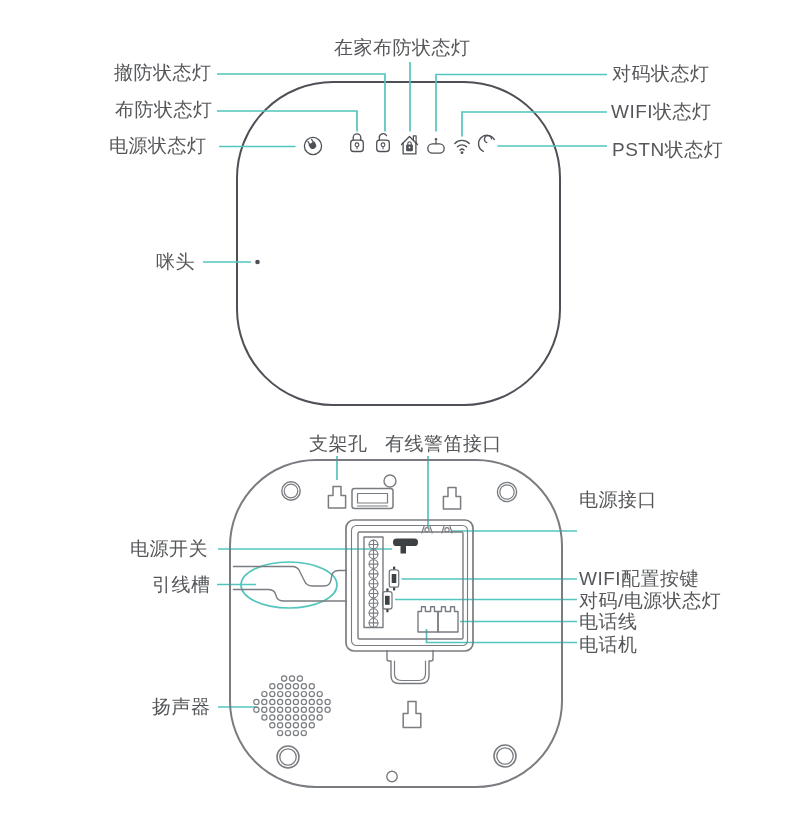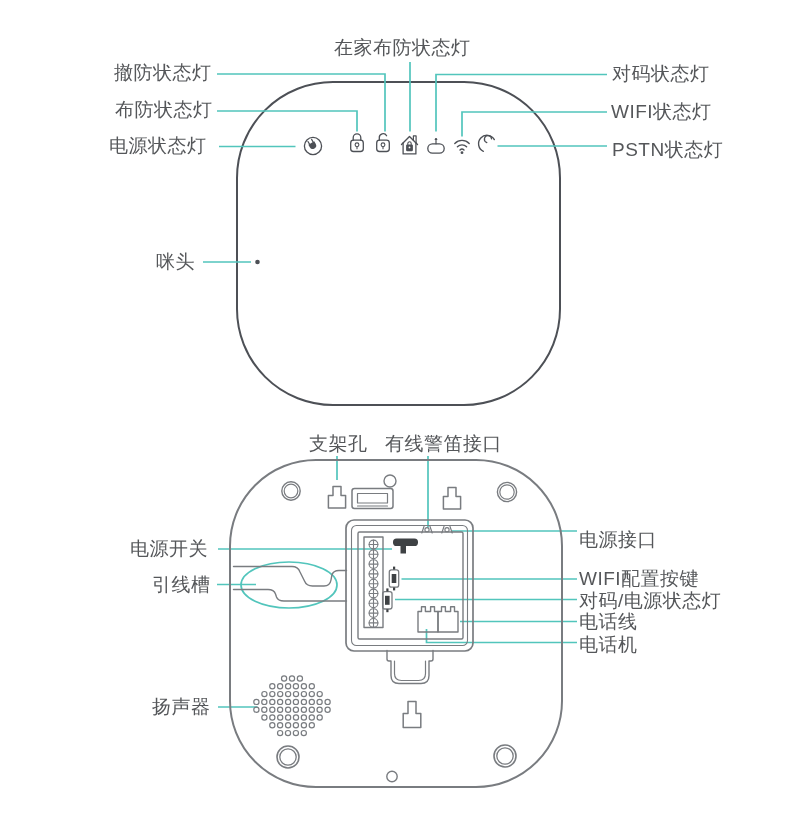--- a/index.html
+++ b/index.html
@@ -278,18 +278,18 @@
   <div class="lbl" style="left:612px;top:64px">对码状态灯</div>
   <div class="lbl" style="left:611px;top:102px">WIFI状态灯</div>
   <div class="lbl" style="left:612px;top:140px">PSTN状态灯</div>
   <div class="lbl" style="left:156px;top:252px">咪头</div>
 
   <div class="lbl" style="left:309px;top:434px">支架孔</div>
   <div class="lbl" style="left:385px;top:434px">有线警笛接口</div>
   <div class="lbl" style="left:130px;top:539px">电源开关</div>
   <div class="lbl" style="left:152px;top:575px">引线槽</div>
   <div class="lbl" style="left:152px;top:697px">扬声器</div>
-  <div class="lbl" style="left:579px;top:530px">电源接口</div>
+  <div class="lbl" style="left:579px;top:490px">电源接口</div>
   <div class="lbl" style="left:579px;top:569px">WIFI配置按键</div>
   <div class="lbl" style="left:579px;top:591px">对码/电源状态灯</div>
   <div class="lbl" style="left:579px;top:612px">电话线</div>
   <div class="lbl" style="left:579px;top:635px">电话机</div>
 </div>
 
 </body></html>

